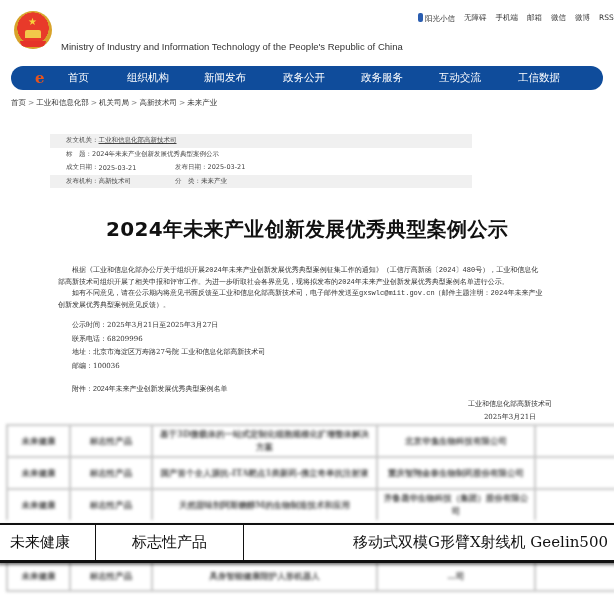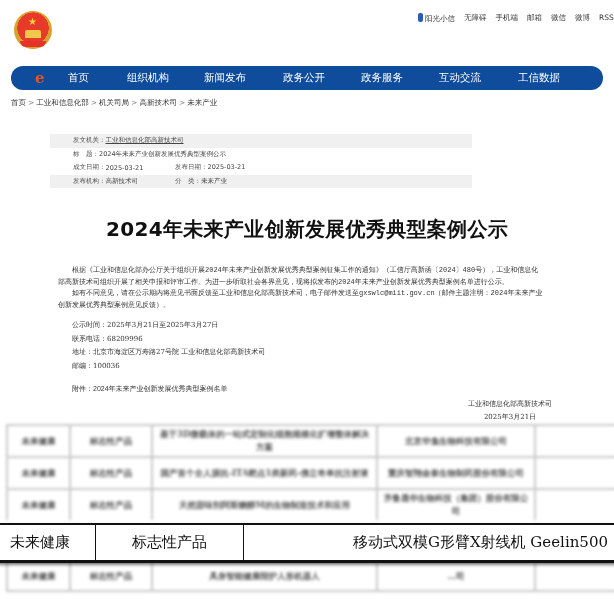--- a/index.html
+++ b/index.html
@@ -30,21 +30,21 @@
   .nav-logo { width: 18px; height: 14px; margin-left: 22px; margin-right: 14px; position: relative; }
   .nav-logo span { position: absolute; left: 2px; top: 0px; font-size: 15px; font-weight: bold; color: #e8541c; line-height: 14px; font-family: "DejaVu Serif", serif; }
   .nav-item { color: #fff; font-size: 10.5px; white-space: nowrap; position: absolute; top: 5px; }
 
   
   .breadcrumb { position: absolute; left: 11px; top: 98px; font-size: 7.5px; color: #333; white-space: nowrap; }
   .breadcrumb .sep { color: #888; margin: 0 2px; }
 
   
   .meta { position: absolute; left: 50px; top: 134px; width: 422px; }
-  .meta-row { height: 13.5px; font-size: 6.5px; color: #444; display: flex; align-items: center; padding-left: 23px; white-space: nowrap; }
+  .meta-row { height: 13.5px; font-size: 6.5px; color: #444; display: flex; align-items: center; padding-left: 16px; white-space: nowrap; }
   .meta-row.shaded { background: #f0f0f0; }
   .meta-row .lbl { color: #555; }
   .meta-row .col2 { position: absolute; left: 125px; }
 
   .doc-title { position: absolute; left: 0; top: 216px; width: 614px; text-align: center; font-size: 20px; font-weight: bold; color: #111; white-space: nowrap; letter-spacing: 0.3px; }
 
   .body-text { position: absolute; left: 58px; top: 265px; width: 500px; font-size: 7px; color: #333; line-height: 11.5px; font-family: Liberation Mono, monospace; }
   .body-text p { white-space: nowrap; }
   .body-text .indent { padding-left: 14px; }
   .info { position: absolute; left: 72px; top: 319px; font-size: 7px; color: #333; line-height: 13.5px; font-family: "DejaVu Serif", serif; white-space: nowrap; }
@@ -70,20 +70,21 @@
 </style>
 </head>
 <body>
 
 <div class="header">
   <div class="emblem">
     <span class="star">★</span>
       <span class="gate"></span>
       <span class="ribbon"></span>
   </div>
+  <div class="site-subtitle">Ministry of Industry and Information Technology of the People's Republic of China</div>
 
   <div class="toplinks">
     <span><span class="pin"></span><span>阳光小信</span></span>
     <span>无障碍</span>
     <span>手机端</span>
     <span>邮箱</span>
     <span>微信</span>
     <span>微博</span>
     <span>RSS订阅</span>
   </div>

